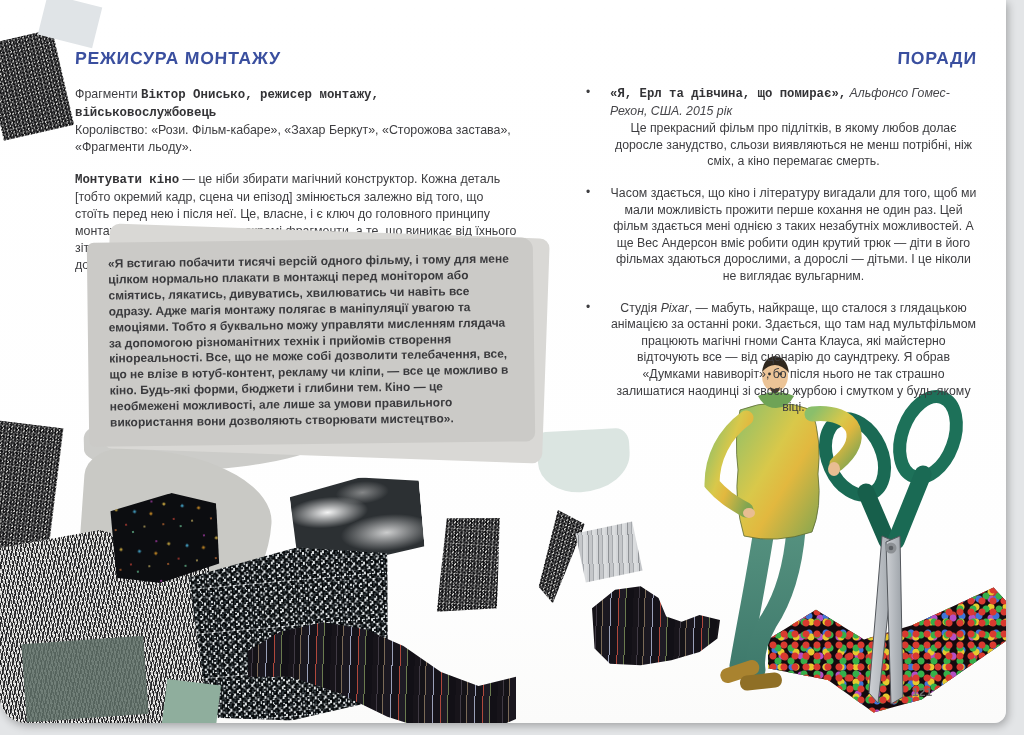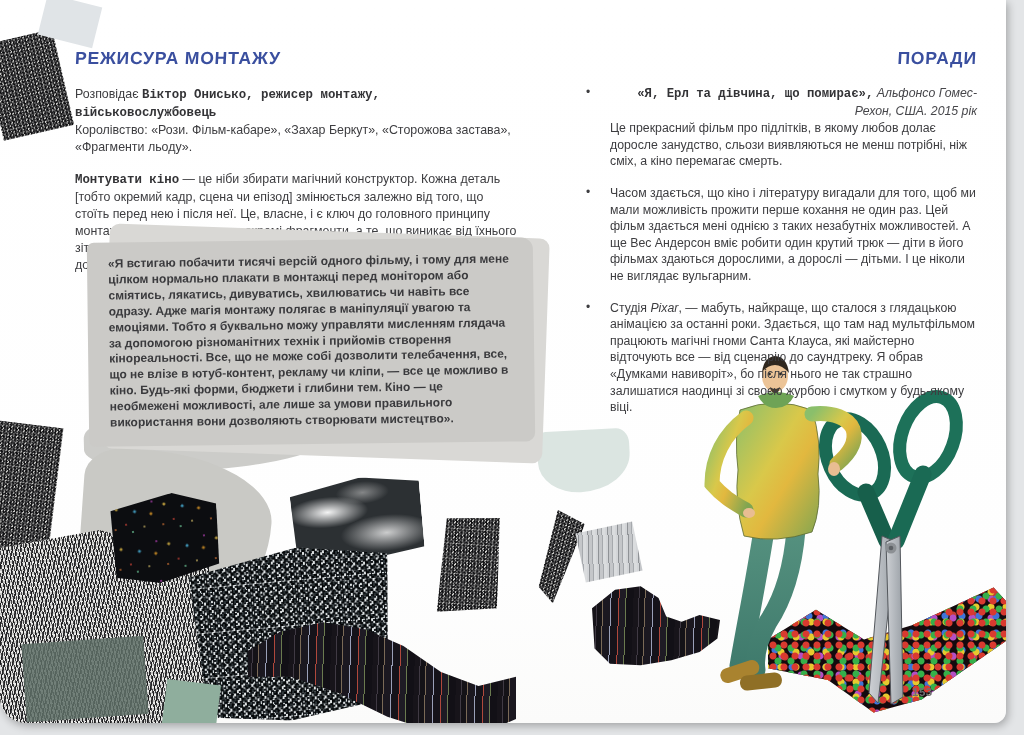--- a/index.html
+++ b/index.html
@@ -24,23 +24,23 @@
   .body-txt{font-size:12.4px;line-height:17px;color:#3d3d40;}
   b{font-weight:700;color:#333336;font-family:Liberation Mono, monospace;}
   .left-col{position:absolute;left:75px;top:48px;width:442px;z-index:4;}
   .left-col .intro{margin-top:17px;}
   .left-col .para{margin-top:15px;}
   .right-col{position:absolute;left:583px;top:48px;width:394px;z-index:4;}
   .right-col .hd{text-align:right;transform:skewX(-3deg);}
   .tips{margin-top:16px;}
   .tip{position:relative;padding-left:27px;margin-bottom:15px;}
   .tip .bullet{position:absolute;left:3px;top:0;font-size:12px;color:#3d3d40;}
-  .tip .t-title{font-size:12.3px;line-height:16.6px;text-align:right;}
+  .tip .t-title{font-size:12.3px;line-height:16.6px;}
   .tip .t-title i{font-weight:400;color:#46464a;}
-  .tip .t-body{font-size:12.3px;line-height:16.6px;color:#3d3d40;margin-top:1px;}
+  .tip .t-body{font-size:12.3px;line-height:16.6px;color:#3d3d40;margin-top:1px;text-align:center;}
   
   .quote-wrap{position:absolute;left:88px;top:240px;width:446px;z-index:4;}
   .quote-back{
     position:absolute;left:18px;top:-9px;width:440px;height:225px;
     background:#d9d8d5;transform:rotate(2deg);border-radius:10px;
   }
   .quote-front{
     position:relative;background:#cbcac7;transform:rotate(-.7deg);
     border-radius:7px 12px 9px 6px;
     padding:14px 20px 15px 21px;
@@ -113,21 +113,21 @@
   .illus{position:absolute;left:628px;top:352px;width:340px;height:378px;z-index:3;}
 </style>
 </head>
 <body>
 
 <div class="page">
 
   <div class="left-col">
     <div class="hd">РЕЖИСУРА МОНТАЖУ</div>
     <div class="body-txt intro">
-      <span>Розповідає</span>
+      <span>Фрагменти</span>
       <b>Віктор Онисько, режисер монтажу, військовослужбовець</b><br>
       <span>Королівство: «Рози. Фільм-кабаре», «Захар Беркут», «Сторожова застава», «Фрагменти льоду».</span>
     </div>
     <div class="body-txt para">
       <b>Монтувати кіно</b><span> — це ніби збирати магічний конструктор. Кожна деталь [тобто окремий кадр, сцена чи епізод] змінюється залежно від того, що стоїть перед нею і після неї. Це, власне, і є ключ до головного принципу монтажу: значення мають не окремі фрагменти, а те, що виникає від їхнього зіткнення. Режисеру монтажу доводиться перебирати безліч варіантів, досліджуючи на собі, як вони працюють.</span>
     </div>
   </div>
 
   <div class="quote-wrap">
     <div class="quote-back"></div>
@@ -232,14 +232,14 @@
       <path d="M254,184 L268,190 L250,351 L241,341 Z" fill="url(#gBlade)" stroke="#53575c" stroke-width="1"></path>
       <path d="M272,184 L258,190 L263,352 L275,345 Z" fill="url(#gBlade)" stroke="#53575c" stroke-width="1"></path>
       <circle cx="263" cy="196" r="5.5" fill="#8c9094"></circle>
       <circle cx="263" cy="196" r="2.3" fill="#5d6165"></circle>
     </g>
 
     <path d="M184,62 C206,60 220,66 225,77 C229,89 222,101 209,112" stroke="url(#gHood)" stroke-width="15" fill="none" stroke-linecap="round"></path>
     <ellipse cx="206" cy="117" rx="6" ry="7" fill="#e9bd92"></ellipse>
   </svg>
 
-  <div class="page-number">153</div>
+  <div class="page-number">121</div>
 </div>
 
 </body></html>

